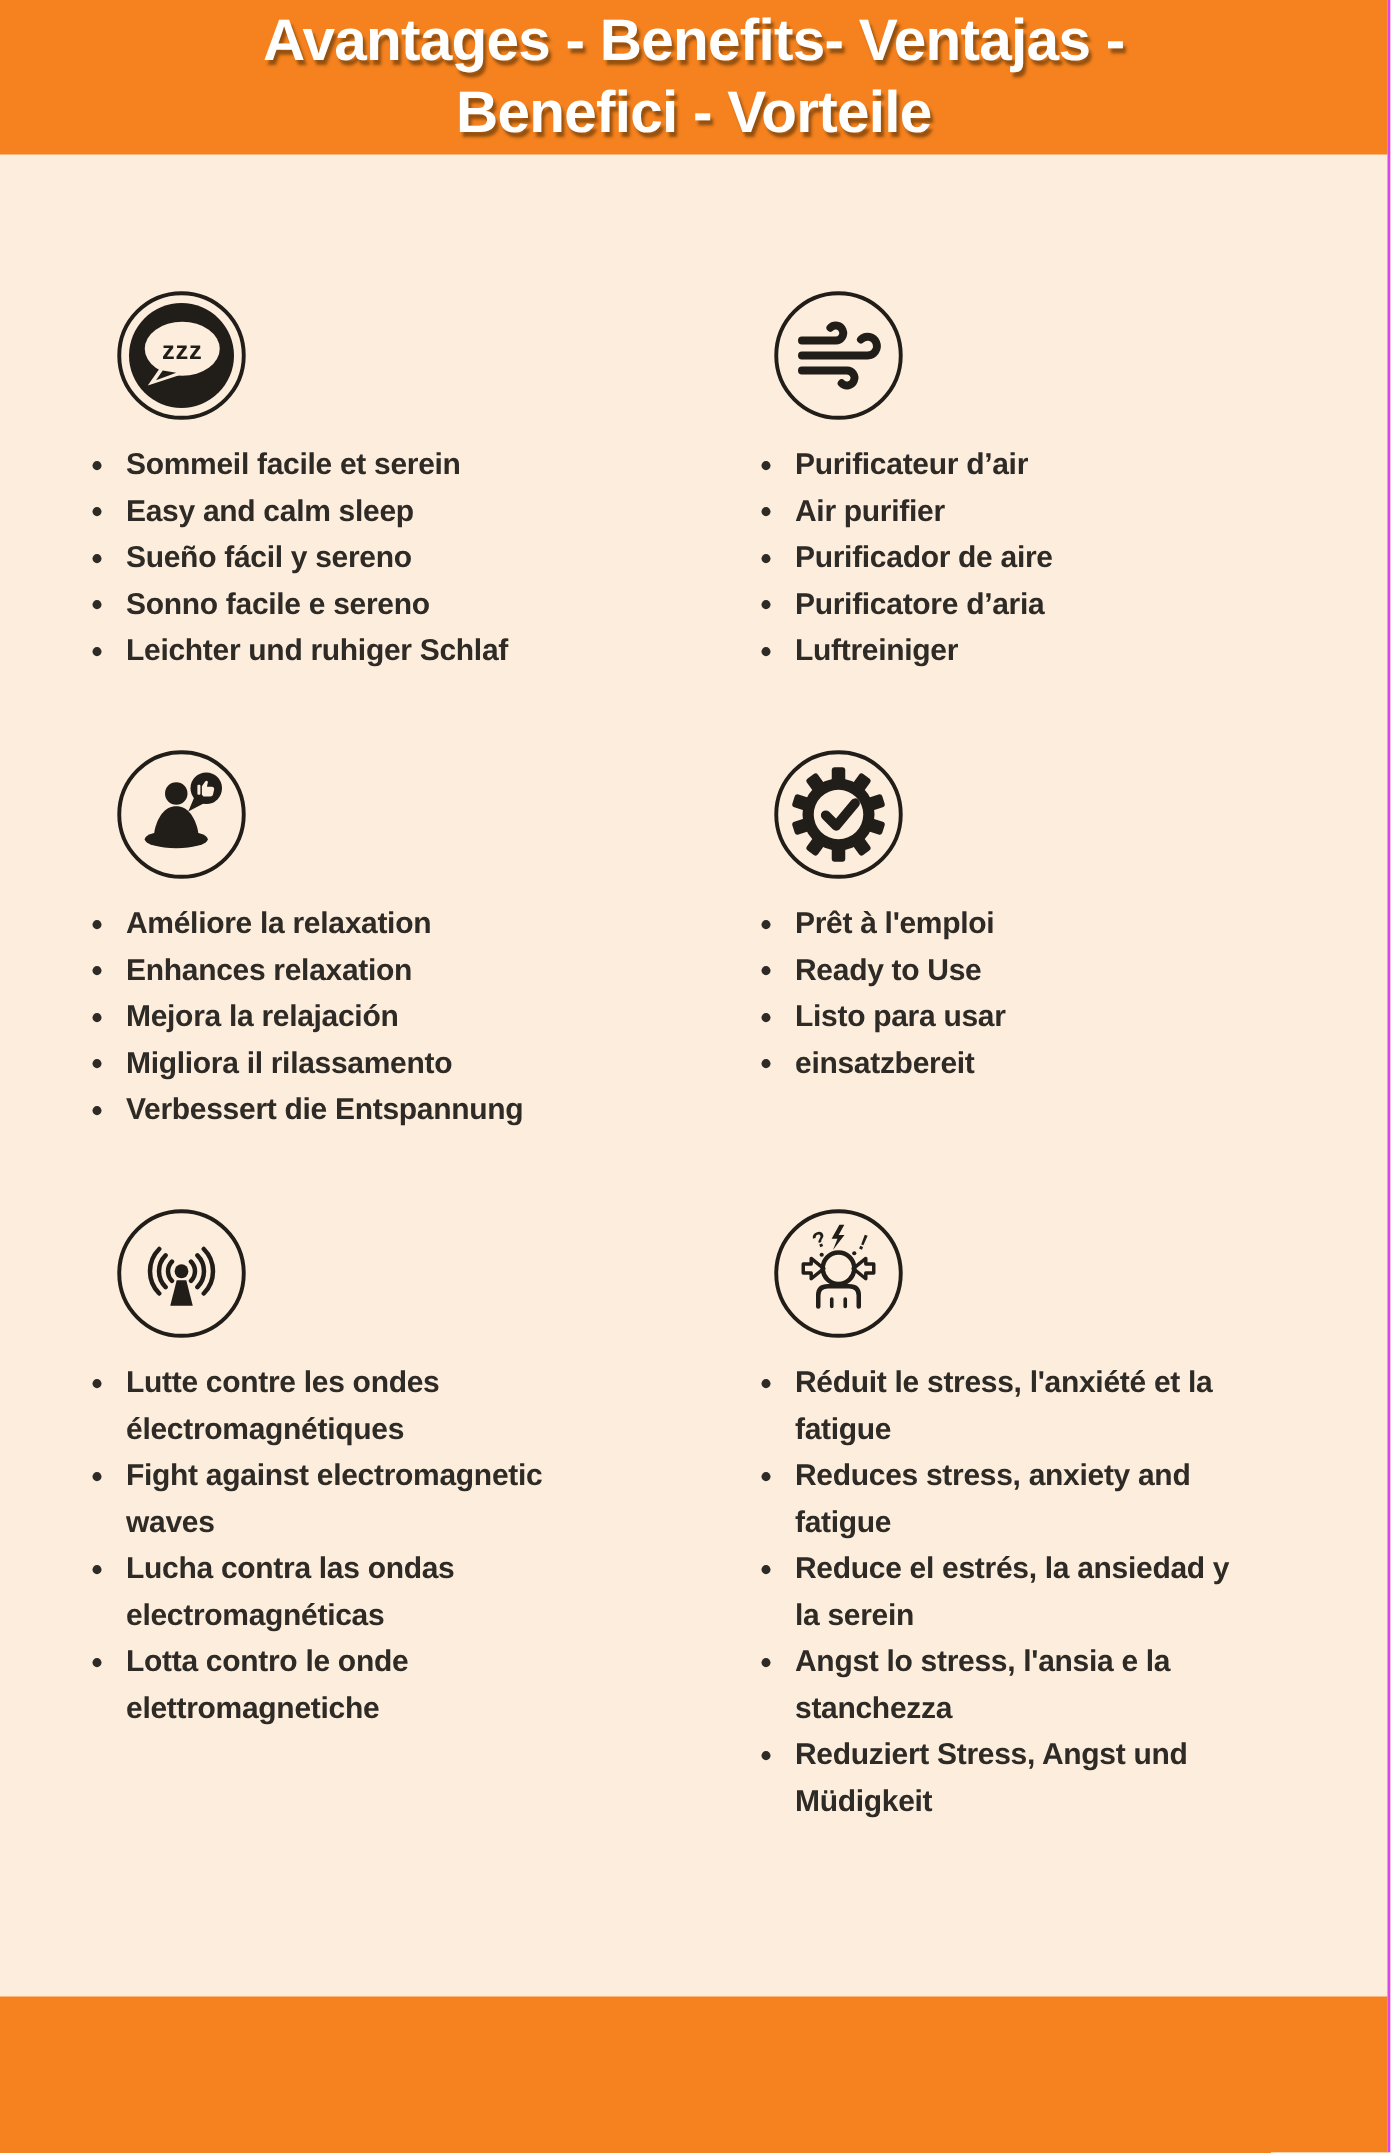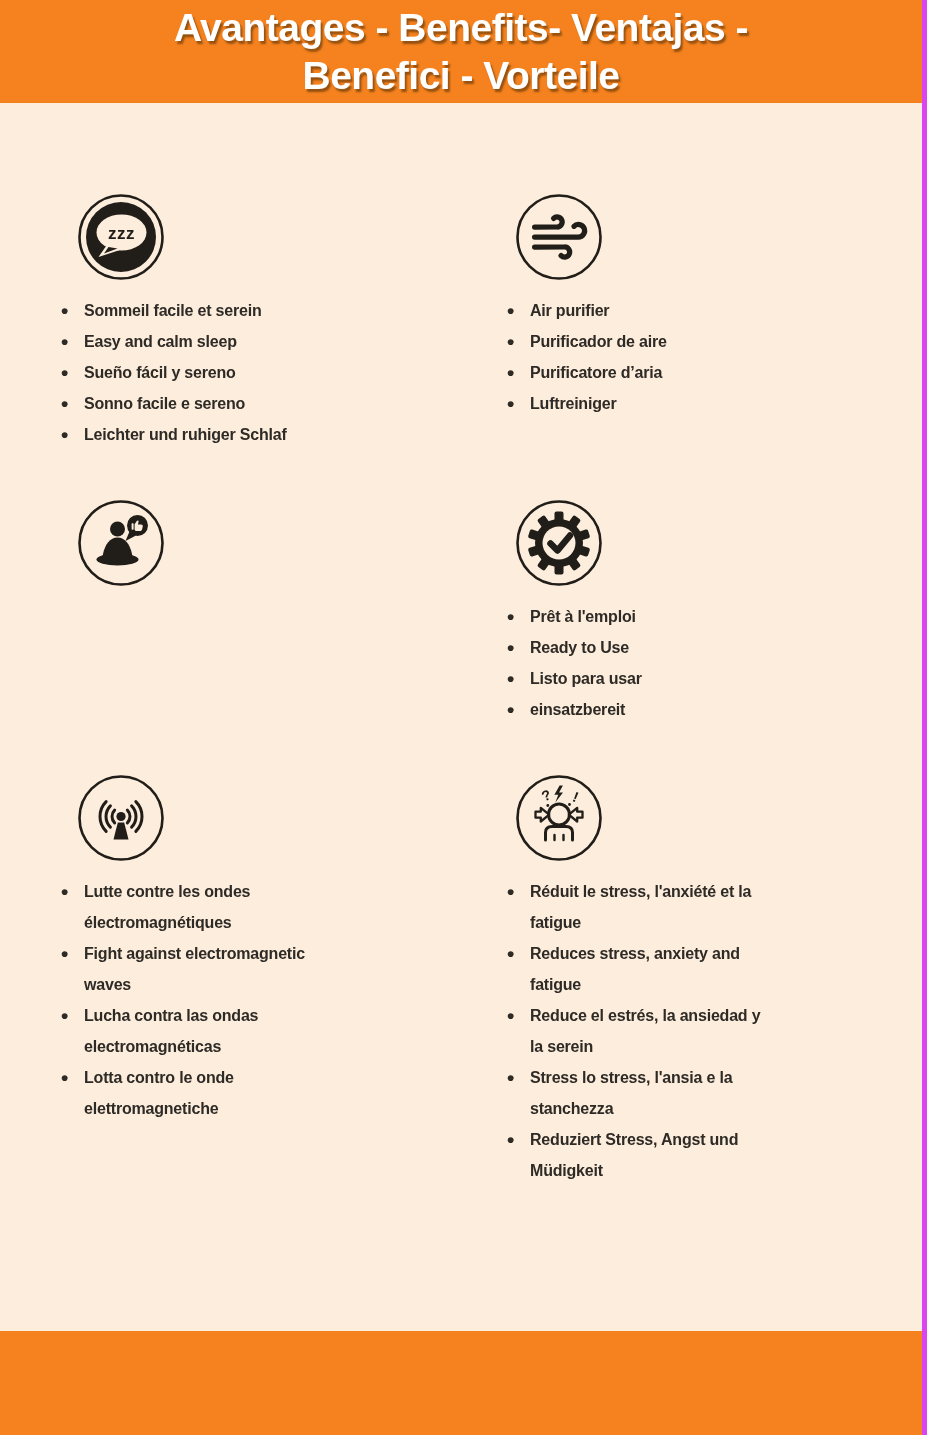--- a/index.html
+++ b/index.html
@@ -6,21 +6,21 @@
   body{
     width:927px;height:1435px;
     background:#FCEDDC;
     font-family:"Liberation Sans","DejaVu Sans",sans-serif;
     overflow:hidden;
   }
   .page{
     width:927px;height:1435px;
     display:flex;flex-direction:column;
     background:#FCEDDC;
-    border-right:5px solid #d946ef;
+    border-right:2px solid #d946ef;
     box-sizing:border-box;
   }
   .header{
     flex:0 0 103px;
     background:#F5821E;
     display:flex;align-items:center;justify-content:center;
   }
   .title{
     margin:0;
     color:#FFFFFF;
@@ -38,21 +38,21 @@
     padding:89px 38px 0 60px;
     align-content:start;
     gap:48px;
   }
   .icon-wrap{margin:0 0 13px 16px;width:90px;height:90px;}
   .cell:nth-child(even) .icon-wrap{margin-left:8px;}
   ul.benefits{list-style:none;margin:0;padding:0;}
   ul.benefits li{
     position:relative;
     padding-left:24px;
-    font-size:16px;line-height:31px;
+    font-size:20px;line-height:31px;
     font-weight:700;
     color:#2E2A26;
     letter-spacing:-0.2px;
     white-space:pre-line;
   }
   ul.benefits li::before{
     content:"•";
     position:absolute;left:1px;top:0;
     font-size:21px;color:#2E2A26;
   }
@@ -98,20 +98,21 @@
         <svg width="90" height="90" viewBox="0 0 90 90">
           <circle cx="45" cy="45" r="41.5" fill="none" stroke="#211D18" stroke-width="2.6"></circle>
           <g fill="none" stroke="#211D18" stroke-width="2.1" stroke-linecap="round" stroke-linejoin="round" transform="translate(45,45) scale(2.5) translate(-11.75,-12)">
             <path d="M9.59 4.59A2 2 0 1 1 11 8H2"></path>
             <path d="M17.73 7.73A2.5 2.5 0 1 1 19.5 12H2"></path>
             <path d="M12.59 19.41A2 2 0 1 0 14 16H2"></path>
           </g>
         </svg>
       </div>
       <ul class="benefits">
+        <li>Purificateur d’air</li>
         <li>Air purifier</li>
         <li>Purificador de aire</li>
         <li>Purificatore d’aria</li>
         <li>Luftreiniger</li>
       </ul>
     </section>
 
     <section class="cell">
       <div class="icon-wrap">
         <svg width="90" height="90" viewBox="0 0 90 90">
@@ -122,20 +123,27 @@
             <ellipse cx="41.5" cy="61.5" rx="21" ry="6"></ellipse>
             <circle cx="61.5" cy="27.5" r="10.5"></circle>
             <path d="M53.5 33.5 L49.5 43 L60 37.5 Z"></path>
           </g>
           <g fill="#FCEDDC">
             <rect x="55.6" y="25.2" width="2" height="6.6" rx="0.7"></rect>
             <path d="M58.6 31.8 v-5.6 l2.2 -3.2 c0.7 -1 2 -0.5 1.75 0.7 l-0.6 2.8 h3.3 c1 0 1.7 0.9 1.5 1.9 l-0.7 3.1 c-0.2 0.9 -1 1.5 -1.9 1.5 h-4.5 z"></path>
           </g>
         </svg>
       </div>
+      <ul class="benefits">
+        <li>Améliore la relaxation</li>
+        <li>Enhances relaxation</li>
+        <li>Mejora la relajación</li>
+        <li>Migliora il rilassamento</li>
+        <li>Verbessert die Entspannung</li>
+      </ul>
     </section>
 
     <section class="cell">
       <div class="icon-wrap">
         <svg width="90" height="90" viewBox="0 0 90 90">
           <circle cx="45" cy="45" r="41.5" fill="none" stroke="#211D18" stroke-width="2.6"></circle>
           <g fill="#211D18">
             <circle cx="45" cy="45" r="24"></circle>
             <rect x="40.5" y="13.5" width="9" height="11" rx="2"></rect>
             <rect x="40.5" y="13.5" width="9" height="11" rx="2" transform="rotate(36 45 45)"></rect>
@@ -206,21 +214,21 @@
           <circle cx="55.5" cy="31.5" r="1.4" fill="#211D18"></circle>
         </svg>
       </div>
       <ul class="benefits">
         <li>Réduit le stress, l'anxiété et la
 fatigue</li>
         <li>Reduces stress, anxiety and
 fatigue</li>
         <li>Reduce el estrés, la ansiedad y
 la serein</li>
-        <li>Stress lo stress, l'ansia e la
+        <li>Angst lo stress, l'ansia e la
 stanchezza</li>
         <li>Reduziert Stress, Angst und
 Müdigkeit</li>
       </ul>
     </section>
 
   </main>
 
   <footer class="footer"></footer>
 </div>

